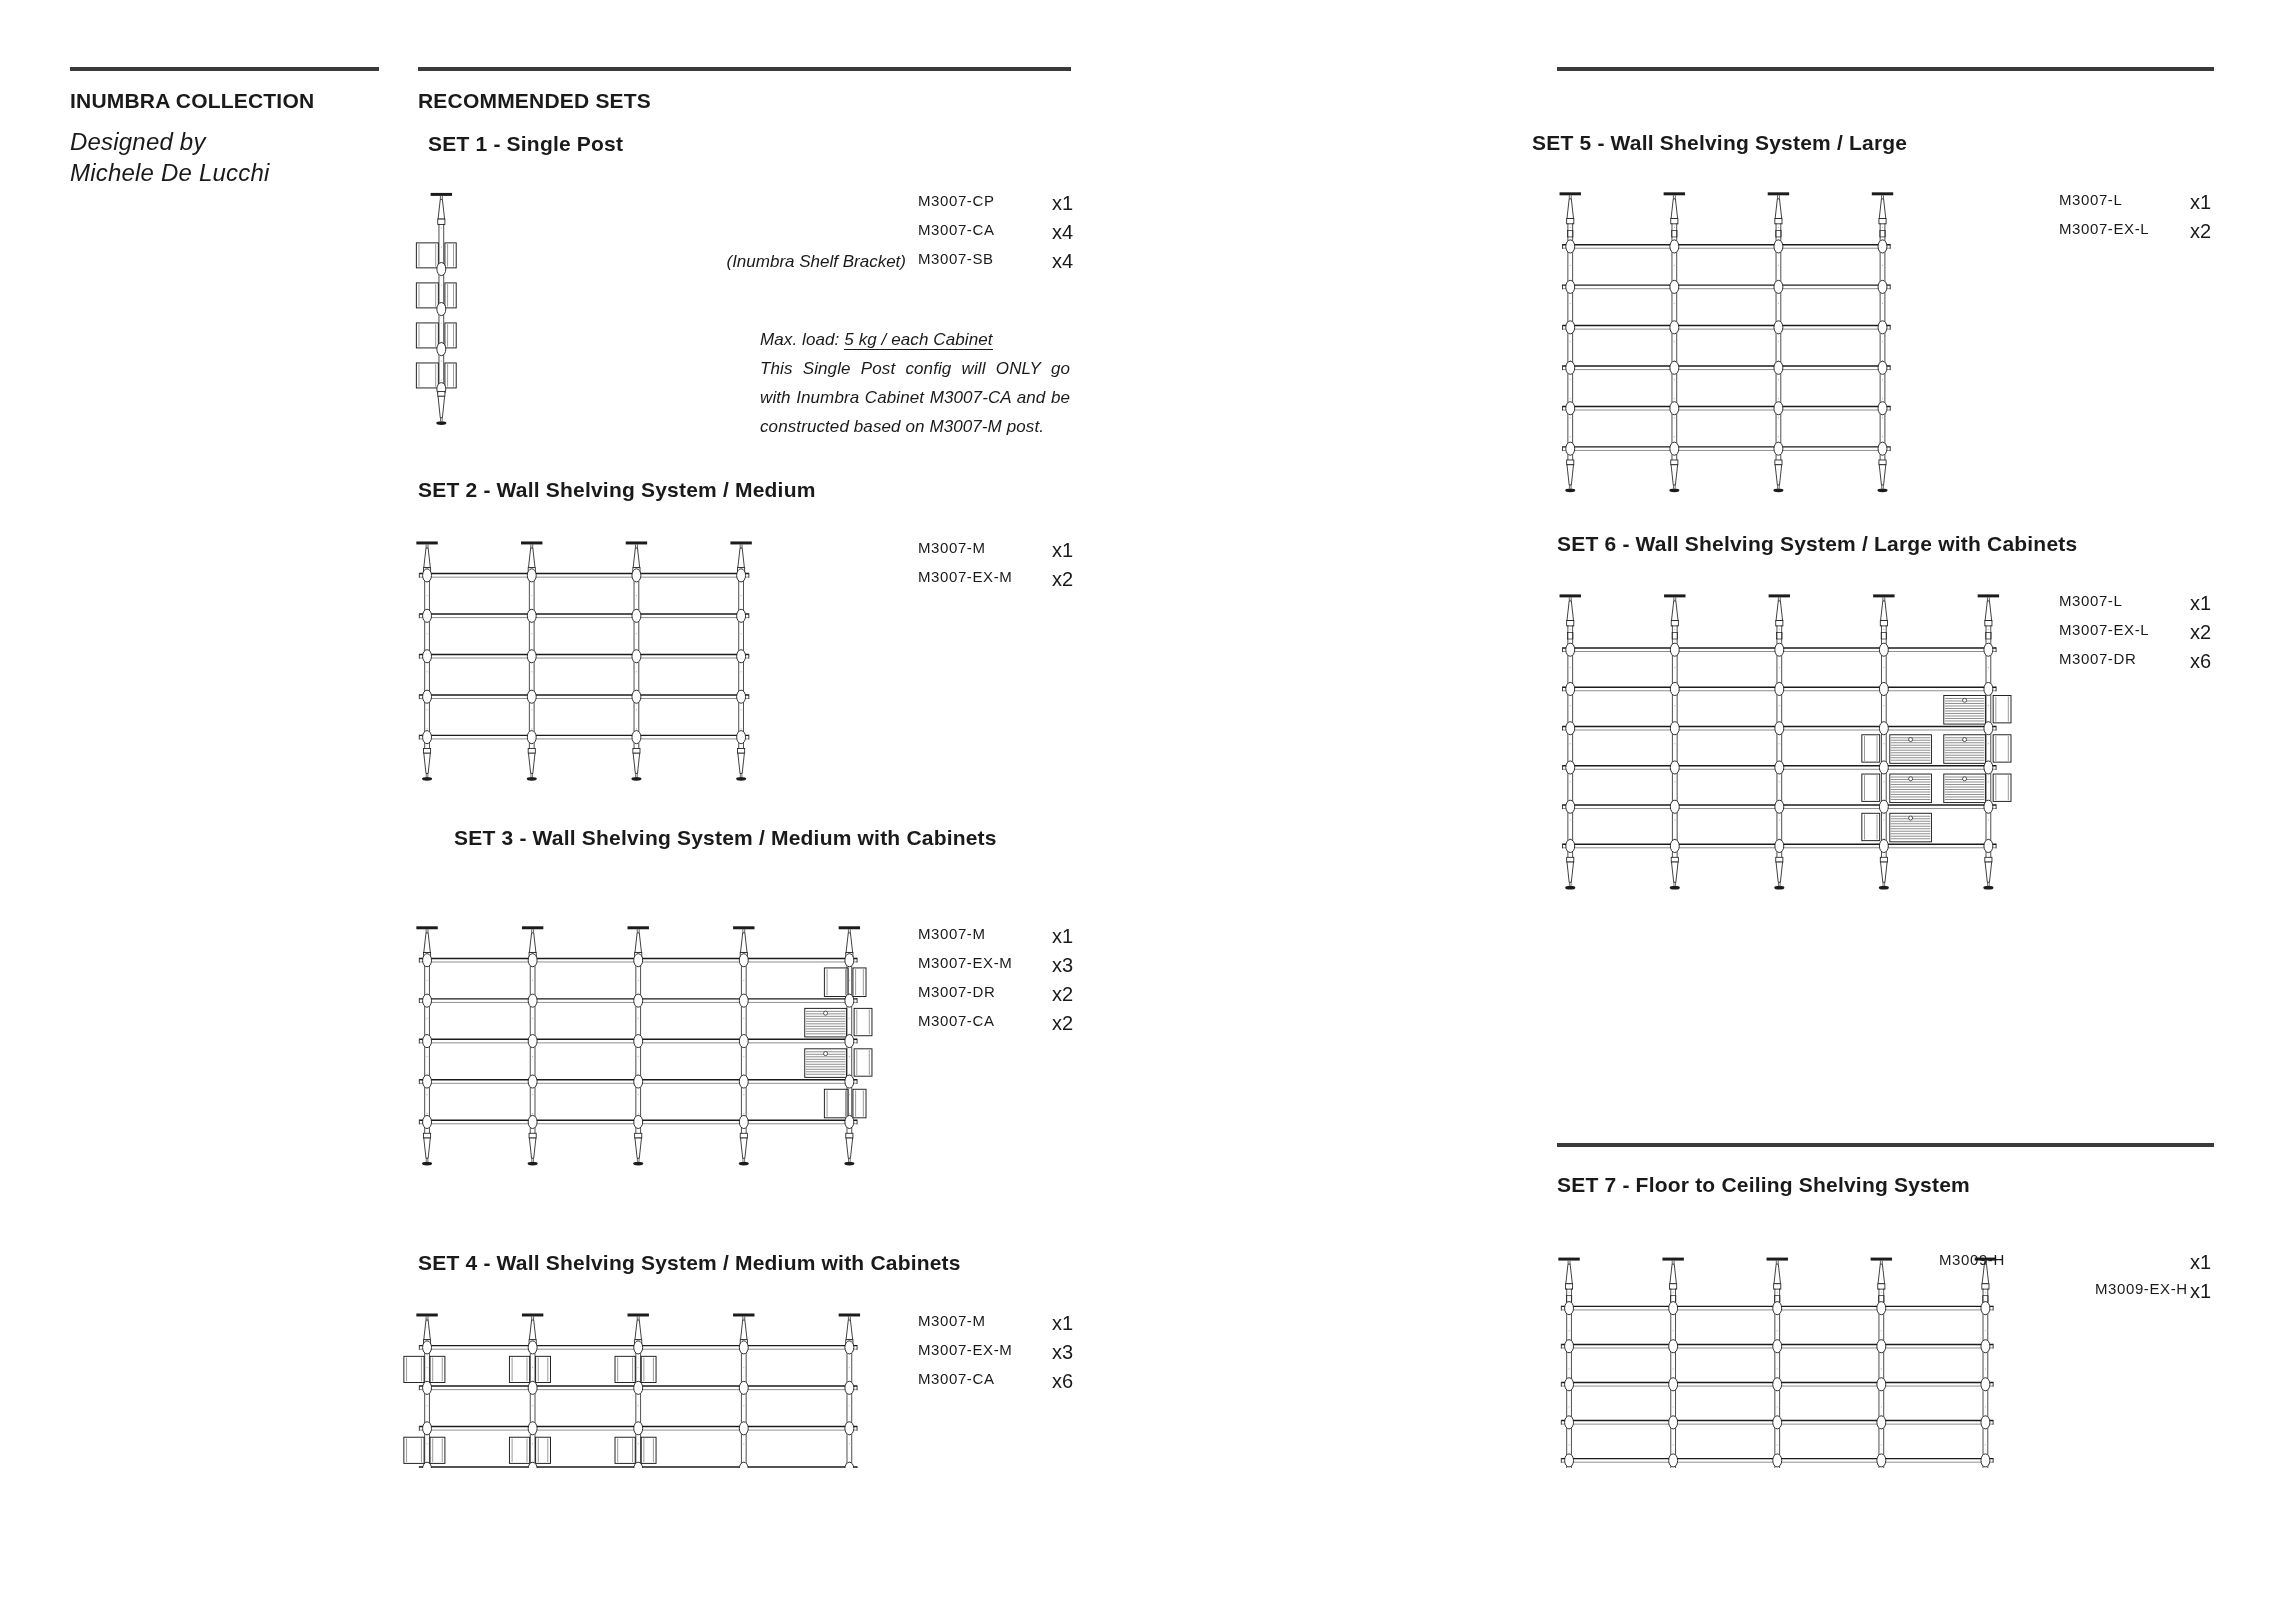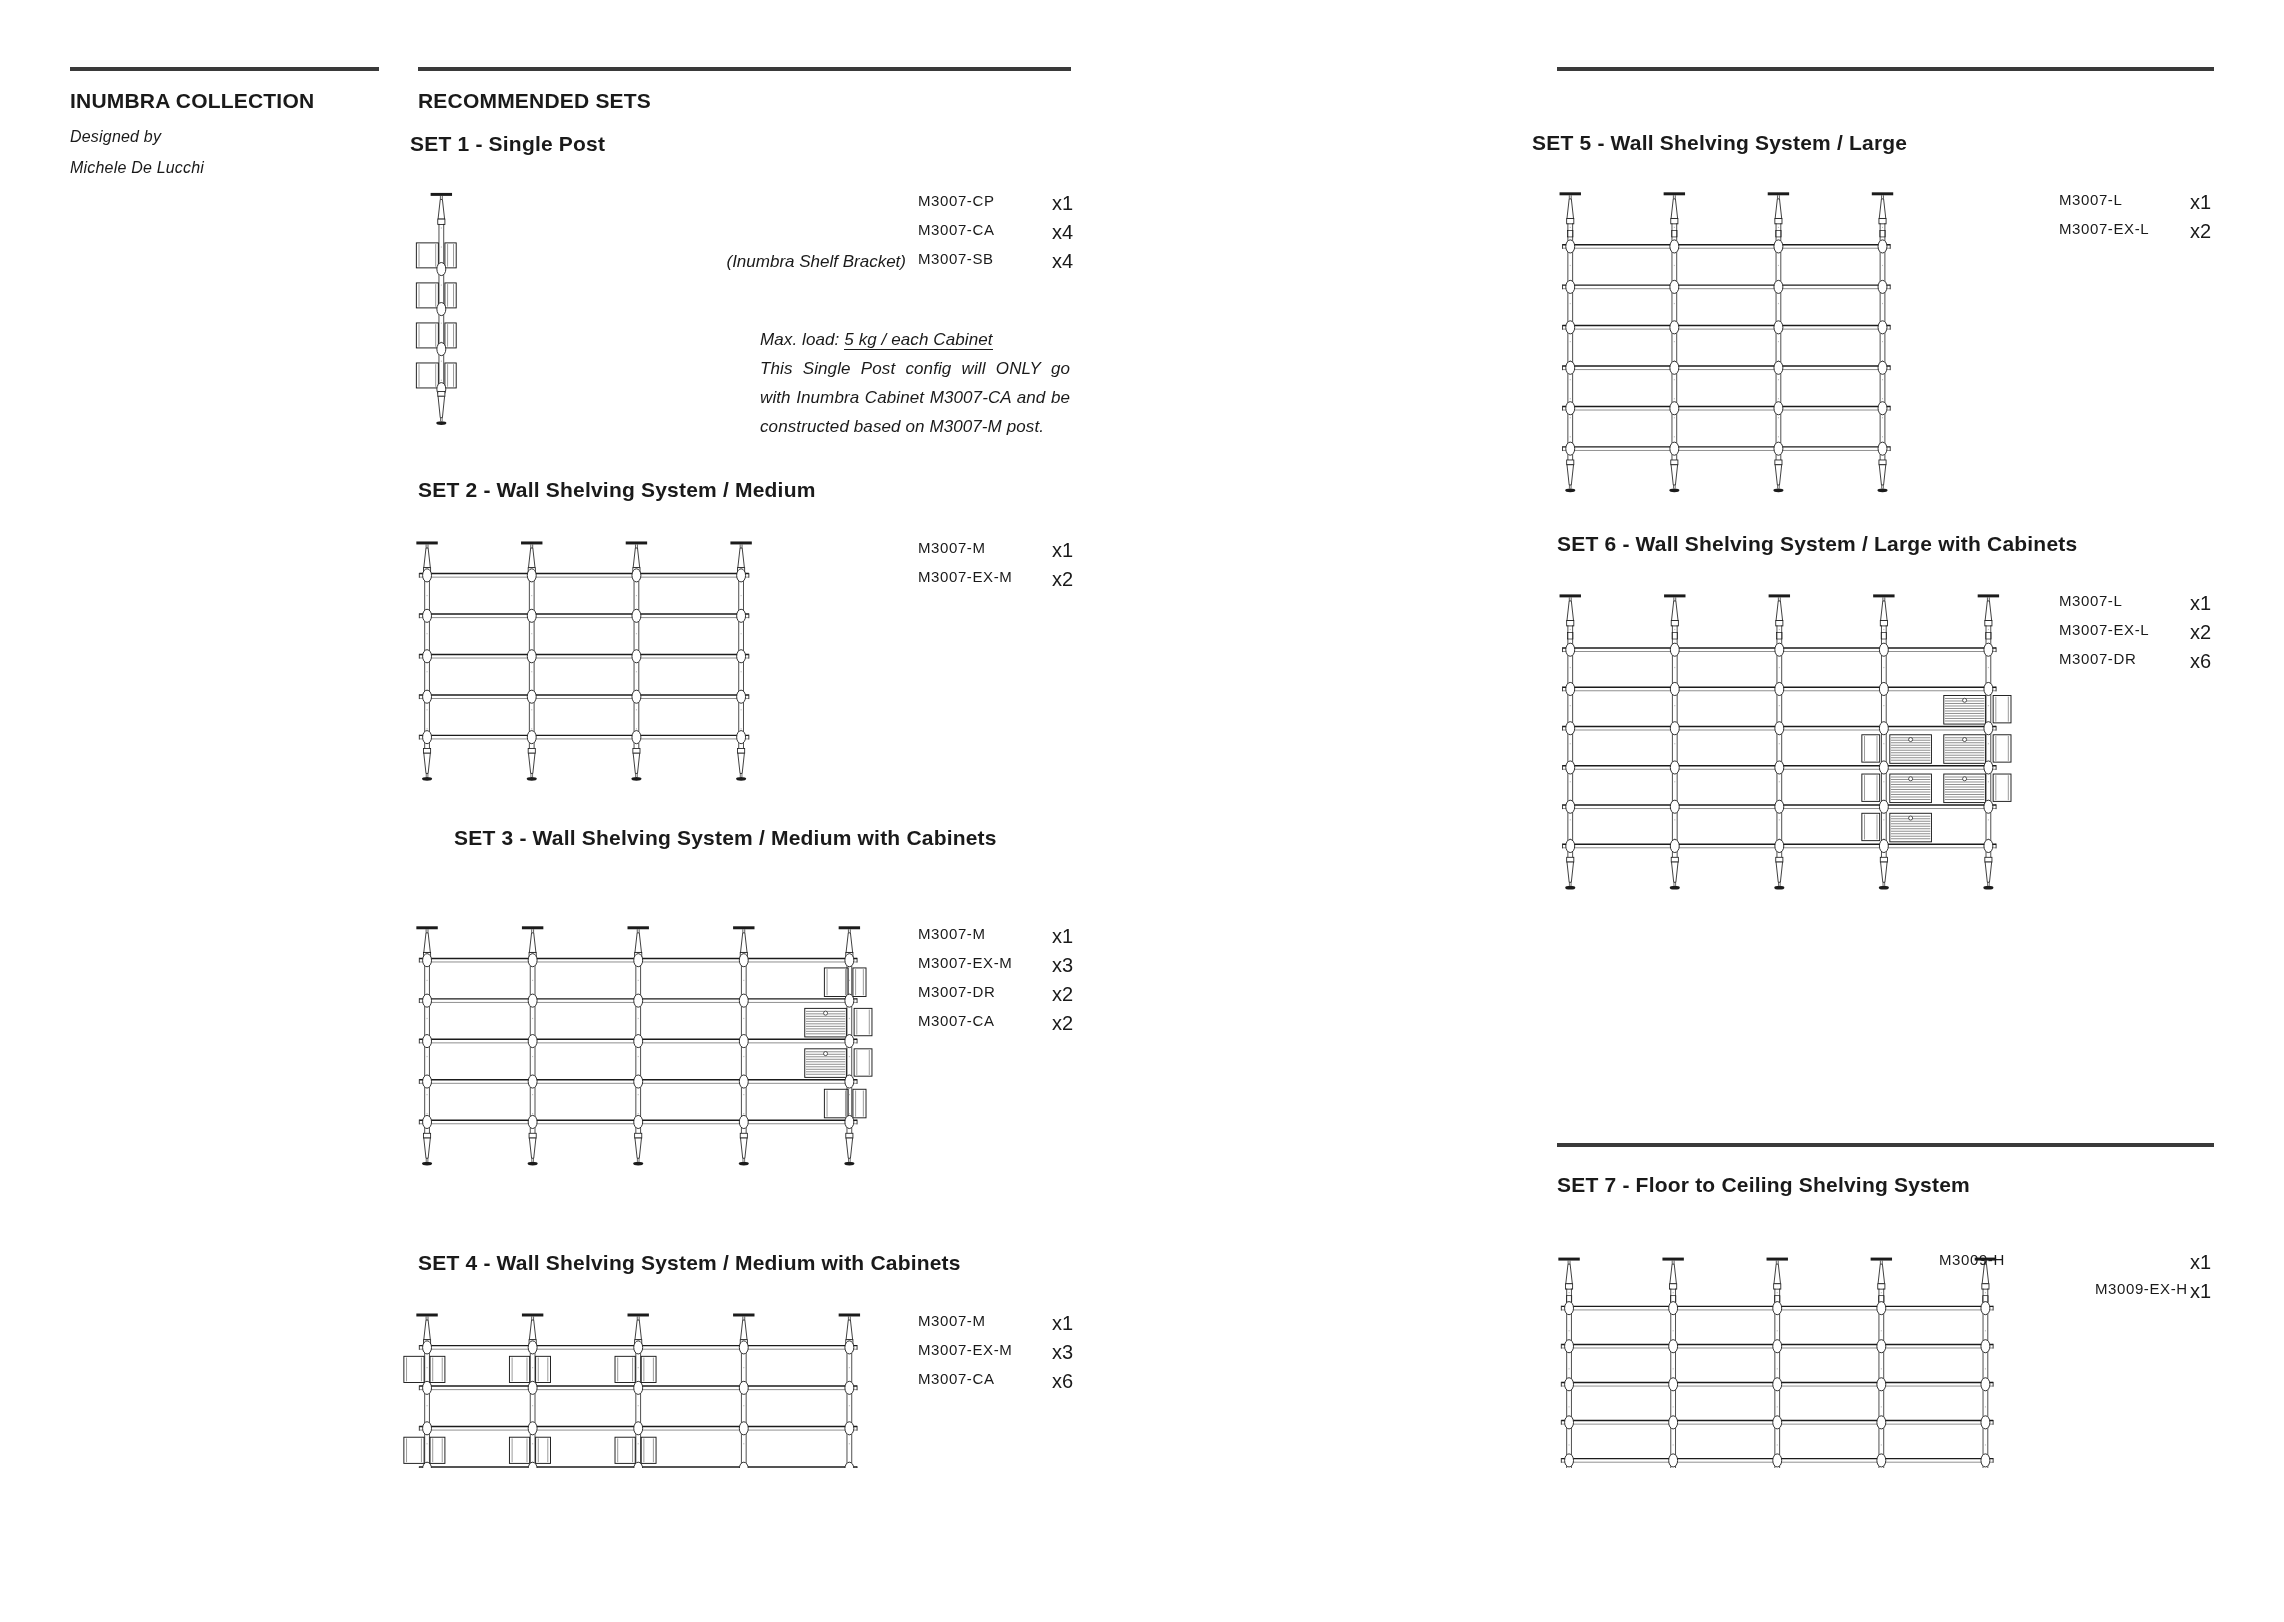--- a/index.html
+++ b/index.html
@@ -11,21 +11,21 @@
     font-family:"Liberation Sans", sans-serif;
     color:#1a1a1a;
   }
   .rule{position:absolute;height:3.6px;background:#3a3a3a;}
   .h-title{
     position:absolute;
     font-size:21px;font-weight:700;letter-spacing:0.2px;white-space:nowrap;
   }
   .italic-line{
     position:absolute;
-    font-size:16px;font-style:italic;letter-spacing:0.2px;white-space:nowrap;
+    font-size:24px;font-style:italic;letter-spacing:0.2px;white-space:nowrap;
   }
   .part-code{
     position:absolute;
     font-size:15px;font-weight:400;letter-spacing:0.6px;white-space:nowrap;
   }
   .part-qty{
     position:absolute;
     font-size:20px;font-weight:400;white-space:nowrap;
   }
   .part-label{
@@ -959,21 +959,21 @@
         <ellipse cx="3338" cy="2199" rx="7.5" ry="11" fill="#fff" stroke="#1b1b1b" stroke-width="1.5"></ellipse>
         <ellipse cx="3338" cy="2263" rx="7.5" ry="11" fill="#fff" stroke="#1b1b1b" stroke-width="1.5"></ellipse>
         <ellipse cx="3338" cy="2327" rx="7.5" ry="11" fill="#fff" stroke="#1b1b1b" stroke-width="1.5"></ellipse>
         <ellipse cx="3338" cy="2391" rx="7.5" ry="11" fill="#fff" stroke="#1b1b1b" stroke-width="1.5"></ellipse>
         <ellipse cx="3338" cy="2455" rx="7.5" ry="11" fill="#fff" stroke="#1b1b1b" stroke-width="1.5"></ellipse>
         <ellipse cx="3338" cy="2519" rx="7.5" ry="11" fill="#fff" stroke="#1b1b1b" stroke-width="1.5"></ellipse>
       </g>
     </svg>
 
   <div id="sets-layer">
-      <div class="h-title" style="left: 410px; top: 132px;">SET 1 - Single Post</div>
+      <div class="h-title" style="left: 428px; top: 132px;">SET 1 - Single Post</div>
       <div class="part-code" style="left: 918px; top: 192px;">M3007-CP</div>
       <div class="part-qty" style="left: 1052px; top: 192px;">x1</div>
       <div class="part-code" style="left: 918px; top: 221px;">M3007-CA</div>
       <div class="part-qty" style="left: 1052px; top: 221px;">x4</div>
       <div class="part-code" style="left: 918px; top: 250px;">M3007-SB</div>
       <div class="part-qty" style="left: 1052px; top: 250px;">x4</div>
       <div class="part-label" style="left: 638px; width: 268px; top: 252px;">(Inumbra Shelf Bracket)</div>
       <div class="note-block" style="left: 760px; top: 325px; width: 310px;">
         <div class="note-line"><span>Max. load: </span><span class="note-underline">5 kg / each Cabinet</span></div>
         <div class="note-line note-just">This Single Post config will ONLY go</div>

